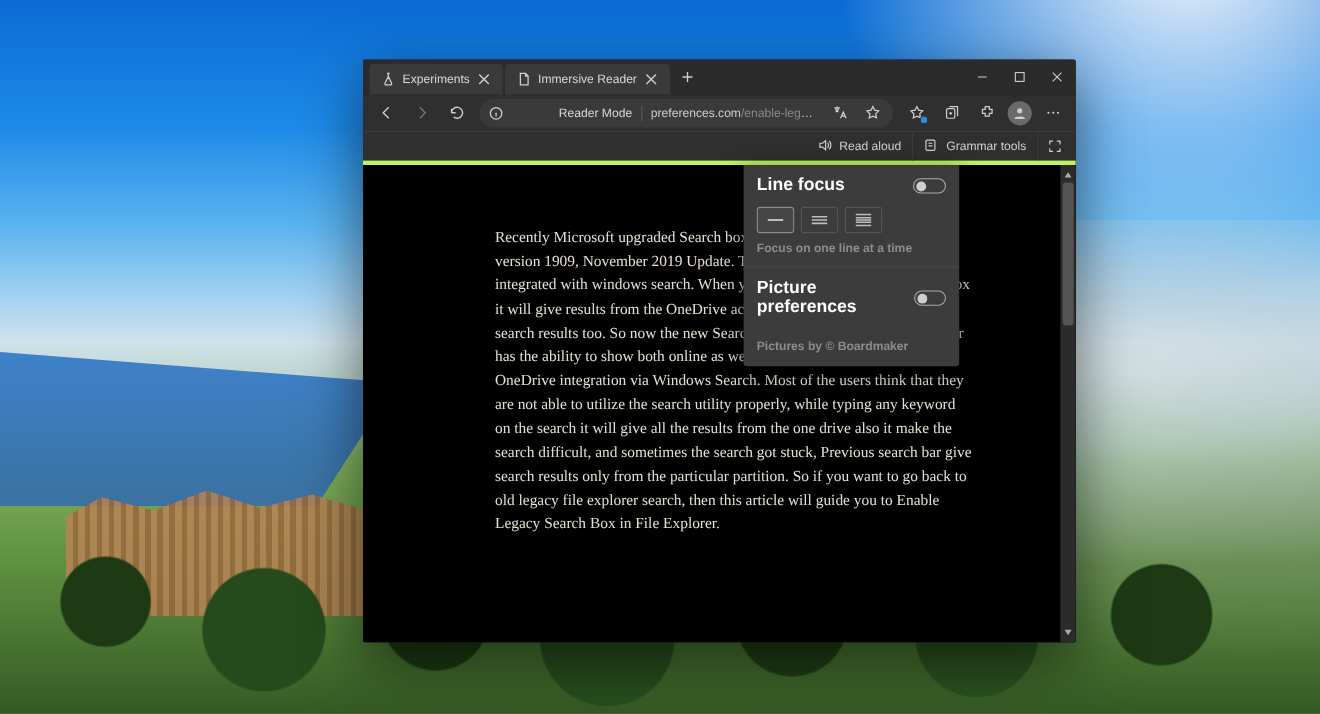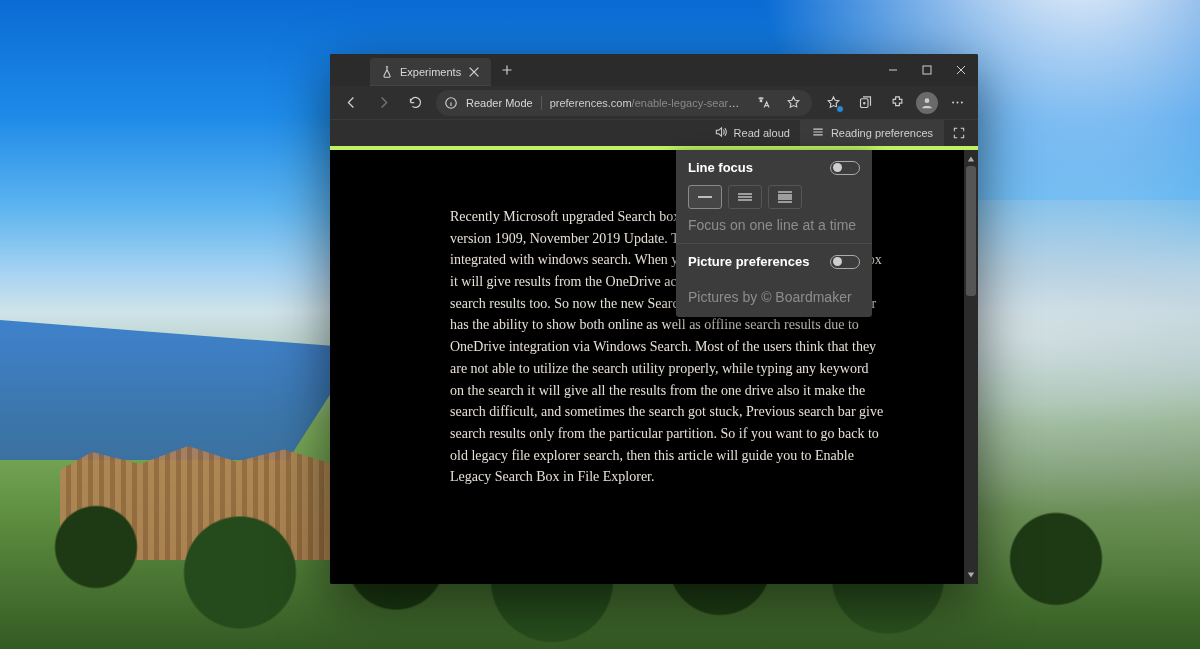--- a/index.html
+++ b/index.html
@@ -62,21 +62,20 @@
     height:32px; background:#2b2b2b; display:flex; align-items:stretch;
   }
   .tabs{ display:flex; flex:1; align-items:stretch; padding-left:6px; }
   .tab{
     display:flex; align-items:center; gap:6px;
     padding:0 10px; max-width:160px; min-width:120px;
     background:#3a3a3a; margin-top:4px; margin-right:2px;
     border-top-left-radius:4px; border-top-right-radius:4px;
     color:#d8d8d8; font-size:11px;
     border-bottom:1px solid #444;
-    margin-left:34px;
   }
   .tab .favicon{ width:14px; height:14px; display:inline-flex; align-items:center; justify-content:center; color:#cfcfcf;}
   .tab .lbl{ flex:1; overflow:hidden; white-space:nowrap; text-overflow:ellipsis;}
   .tab .x{ width:14px; height:14px; display:flex; align-items:center; justify-content:center; color:#cfcfcf; cursor:pointer;}
   .newtab{ width:28px; display:flex; align-items:center; justify-content:center; color:#cfcfcf; cursor:pointer;}
   .wincontrols{ display:flex; }
   .wbtn{ width:34px; display:flex; align-items:center; justify-content:center; color:#cfcfcf; cursor:pointer;}
   .wbtn svg{ width:10px; height:10px; }
 
   
@@ -85,21 +84,21 @@
     border-bottom:1px solid #3a3a3a;
   }
   .ibtn{ width:30px; height:28px; display:flex; align-items:center; justify-content:center; color:#cfcfcf; cursor:pointer; border-radius:3px;}
   .ibtn svg{width:15px;height:15px;}
   .omnibox{
     flex:1; height:26px; background:#3a3a3a; border-radius:13px;
     display:flex; align-items:center; padding:0 8px; gap:8px; color:#cfcfcf;
     font-size:11px; overflow:hidden; margin:0 4px;
   }
   .omnibox .info-icon{width:14px;height:14px;display:flex;align-items:center;justify-content:center;}
-  .reader-pill{ color:#d8d8d8; white-space:nowrap;}
+  .reader-pill{ color:#d8d8d8; white-space:nowrap;margin-left:42px;}
   .sep{ width:1px; height:14px; background:#5a5a5a;}
   .url{ flex:1; white-space:nowrap; overflow:hidden; text-overflow:ellipsis;}
   .url .muted{ color:#8a8a8a;}
   .profile{ width:22px; height:22px; border-radius:50%; background:#6a6a6a; display:flex; align-items:center; justify-content:center; margin:0 2px;}
   .profile svg{width:14px;height:14px;}
   .badge-dot{position:relative;}
   .badge-dot::after{content:"";position:absolute;right:4px;bottom:4px;width:6px;height:6px;border-radius:50%;background:#2b8bd6;border:1px solid #2f2f2f;}
 
   
   .readerbar{
@@ -130,28 +129,28 @@
   }
 
   
   .popup{
     position:absolute; top:0; right:106px; width:196px;
     background:#3c3c3c; color:#d6d6d6; font-size:11px;
     padding:10px 12px 12px; box-shadow:0 6px 18px rgba(0,0,0,.6);
     border-bottom-left-radius:3px; border-bottom-right-radius:3px;
   }
   .popup .row{display:flex;align-items:center;justify-content:space-between;}
-  .popup .title{font-weight:600;color:#fff;font-size:13px;}
+  .popup .title{font-weight:600;color:#fff;font-size:16px;}
   .popup .desc{color:#a9a9a9;margin-top:4px;line-height:1.35;}
   .toggle{width:30px;height:14px;border-radius:8px;border:1px solid #aaa;position:relative;cursor:pointer;background:#3c3c3c;}
   .toggle::after{content:"";position:absolute;left:2px;top:1.5px;width:9px;height:9px;border-radius:50%;background:#cfcfcf;}
   .seg{display:flex;gap:6px;margin-top:10px;}
   .segbtn{width:34px;height:24px;border:1px solid #565656;border-radius:3px;display:flex;align-items:center;justify-content:center;cursor:pointer;color:#bdbdbd;background:#3c3c3c;}
   .segbtn.sel{border-color:#8a8a8a;background:#464646;color:#e6e6e6;}
-  .caption{color:#8d8d8d;margin-top:8px;font-size:14px;}
+  .caption{color:#8d8d8d;margin-top:8px;font-size:11px;font-weight:bold;}
   .hr{height:1px;background:#4a4a4a;margin:10px -12px;}
 </style>
 </head>
 <body>
 
 <div class="wallpaper"></div>
 <div class="sea"></div>
 <div class="mountains"></div>
 <div class="town"></div>
 <div class="trees"></div>
@@ -160,20 +159,34 @@
 
   <div class="titlebar">
     <div class="tabs">
       <div class="tab">
         <span class="favicon">
           <svg viewBox="0 0 24 24" fill="none" stroke="currentColor" stroke-width="2">
               <path d="M10 3h4M12 3v5l5 10a2 2 0 0 1-1.8 3H8.8A2 2 0 0 1 7 18l5-10V3"></path>
             </svg>
         </span>
         <span class="lbl">Experiments</span>
+        <span class="x">
+          <svg viewBox="0 0 16 16" stroke="currentColor" stroke-width="1.5">
+              <path d="M3 3l10 10M13 3L3 13"></path>
+            </svg>
+        </span>
+      </div>
+      <div class="tab">
+        <span class="favicon">
+          <svg viewBox="0 0 24 24" fill="none" stroke="currentColor" stroke-width="2">
+              <path d="M7 3h8l4 4v14H7z"></path>
+              <path d="M15 3v4h4"></path>
+            </svg>
+        </span>
+        <span class="lbl">Immersive Reader</span>
         <span class="x">
           <svg viewBox="0 0 16 16" stroke="currentColor" stroke-width="1.5">
               <path d="M3 3l10 10M13 3L3 13"></path>
             </svg>
         </span>
       </div>
       <div class="newtab">
         <svg viewBox="0 0 16 16" width="12" height="12" stroke="currentColor" stroke-width="1.6">
             <path d="M8 2v12M2 8h12"></path>
           </svg>
@@ -271,25 +284,26 @@
       </div>
   </div>
 
   <div class="readerbar">
     <div class="rbtn">
       <span><svg viewBox="0 0 24 24" fill="none" stroke="currentColor" stroke-width="1.8">
             <path d="M4 9h4l5-4v14l-5-4H4zM16 8c2 2 2 6 0 8M18.5 5.5c3.5 3.5 3.5 9.5 0 13"></path>
           </svg></span>
       <span>Read aloud</span>
     </div>
-    <div class="rbtn active">
-      <span><svg viewBox="0 0 24 24" stroke="currentColor" stroke-width="2">
-            <path d="M4 7h16M4 12h16M4 17h16"></path>
+    <div class="rbtn">
+      <span><svg viewBox="0 0 24 24" fill="none" stroke="currentColor" stroke-width="1.8">
+            <rect x="3" y="4" width="14" height="16" rx="2"></rect>
+            <path d="M7 9h6M7 13h6"></path>
           </svg></span>
-      <span>Reading preferences</span>
+      <span>Grammar tools</span>
     </div>
     <div class="rbtn icononly">
       <svg viewBox="0 0 24 24" fill="none" stroke="currentColor" stroke-width="1.8">
           <path d="M9 4H4v5M15 4h5v5M9 20H4v-5M15 20h5v-5"></path>
         </svg>
     </div>
   </div>
 
   <div class="content">
     <div class="article">Recently Microsoft upgraded Search box in file explorer on windows 10 version 1909, November 2019 Update. The file explorer search box is integrated with windows search. When you search anything using search box it will give results from the OneDrive account online content with offline search results too. So now the new Search box in Windows 10 File Explorer has the ability to show both online as well as offline search results due to OneDrive integration via Windows Search. Most of the users think that they are not able to utilize the search utility properly, while typing any keyword on the search it will give all the results from the one drive also it make the search difficult, and sometimes the search got stuck, Previous search bar give search results only from the particular partition. So if you want to go back to old legacy file explorer search, then this article will guide you to Enable Legacy Search Box in File Explorer.</div>

